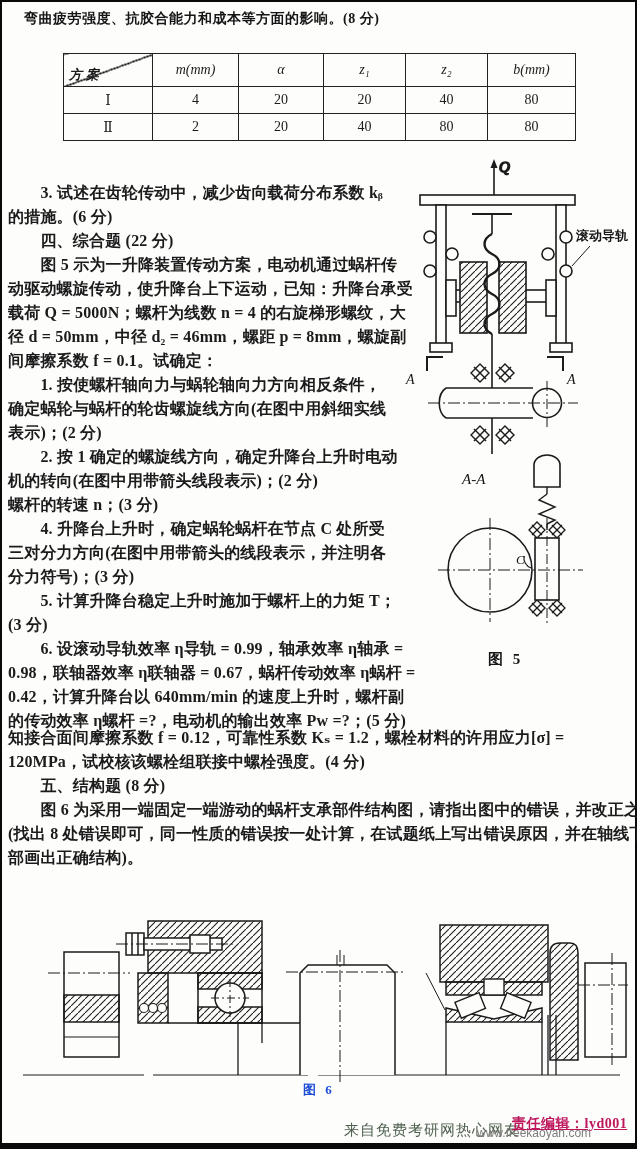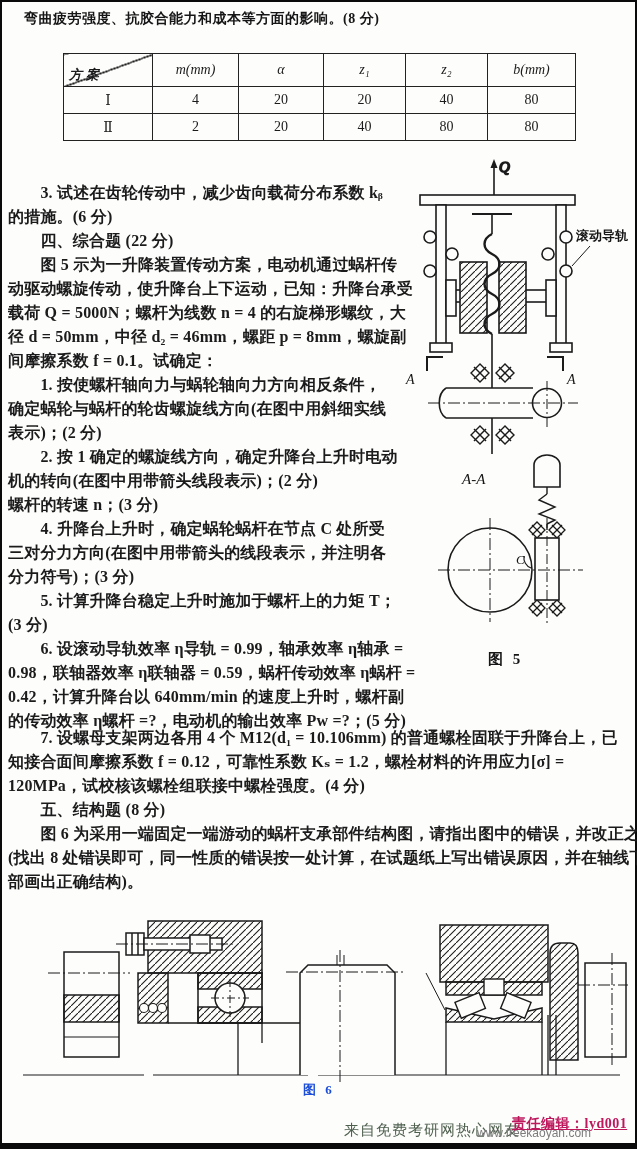--- a/index.html
+++ b/index.html
@@ -94,27 +94,26 @@
     <div class="ln">表示)；(2 分)</div>
     <div class="ln">　　2. 按 1 确定的螺旋线方向，确定升降台上升时电动</div>
     <div class="ln">机的转向(在图中用带箭头线段表示)；(2 分)</div>
     <div class="ln">螺杆的转速 n；(3 分)</div>
     <div class="ln">　　4. 升降台上升时，确定蜗轮蜗杆在节点 C 处所受</div>
     <div class="ln">三对分力方向(在图中用带箭头的线段表示，并注明各</div>
     <div class="ln">分力符号)；(3 分)</div>
     <div class="ln">　　5. 计算升降台稳定上升时施加于螺杆上的力矩 T；</div>
     <div class="ln">(3 分)</div>
     <div class="ln">　　6. 设滚动导轨效率 η导轨 = 0.99，轴承效率 η轴承 =</div>
-    <div class="ln">0.98，联轴器效率 η联轴器 = 0.59，蜗杆传动效率 η蜗杆 =</div>
+    <div class="ln">0.98，联轴器效率 η联轴器 = 0.67，蜗杆传动效率 η蜗杆 =</div>
     <div class="ln">0.42，计算升降台以 640mm/min 的速度上升时，螺杆副</div>
     <div class="ln">的传动效率 η螺杆 =?，电动机的输出效率 Pw =?；(5 分)</div>
   </div>
 
 <div class="abs col-full">
-    <div class="ln">　　7. 设螺母支架两边各用 4 个 M12(d₁ = 10.106mm) 的普通螺栓固联于升降台上，已</div>
     <div class="ln">知接合面间摩擦系数 f = 0.12，可靠性系数 Kₛ = 1.2，螺栓材料的许用应力[σ] =</div>
     <div class="ln">120MPa，试校核该螺栓组联接中螺栓强度。(4 分)</div>
     <div class="ln">　　五、结构题 (8 分)</div>
     <div class="ln">　　图 6 为采用一端固定一端游动的蜗杆支承部件结构图，请指出图中的错误，并改正之</div>
     <div class="ln">(找出 8 处错误即可，同一性质的错误按一处计算，在试题纸上写出错误原因，并在轴线下</div>
     <div class="ln">部画出正确结构)。</div>
   </div>
 
 <svg style="left:398px;top:152px" width="236" height="520" viewBox="0 0 236 520">
   <defs>

